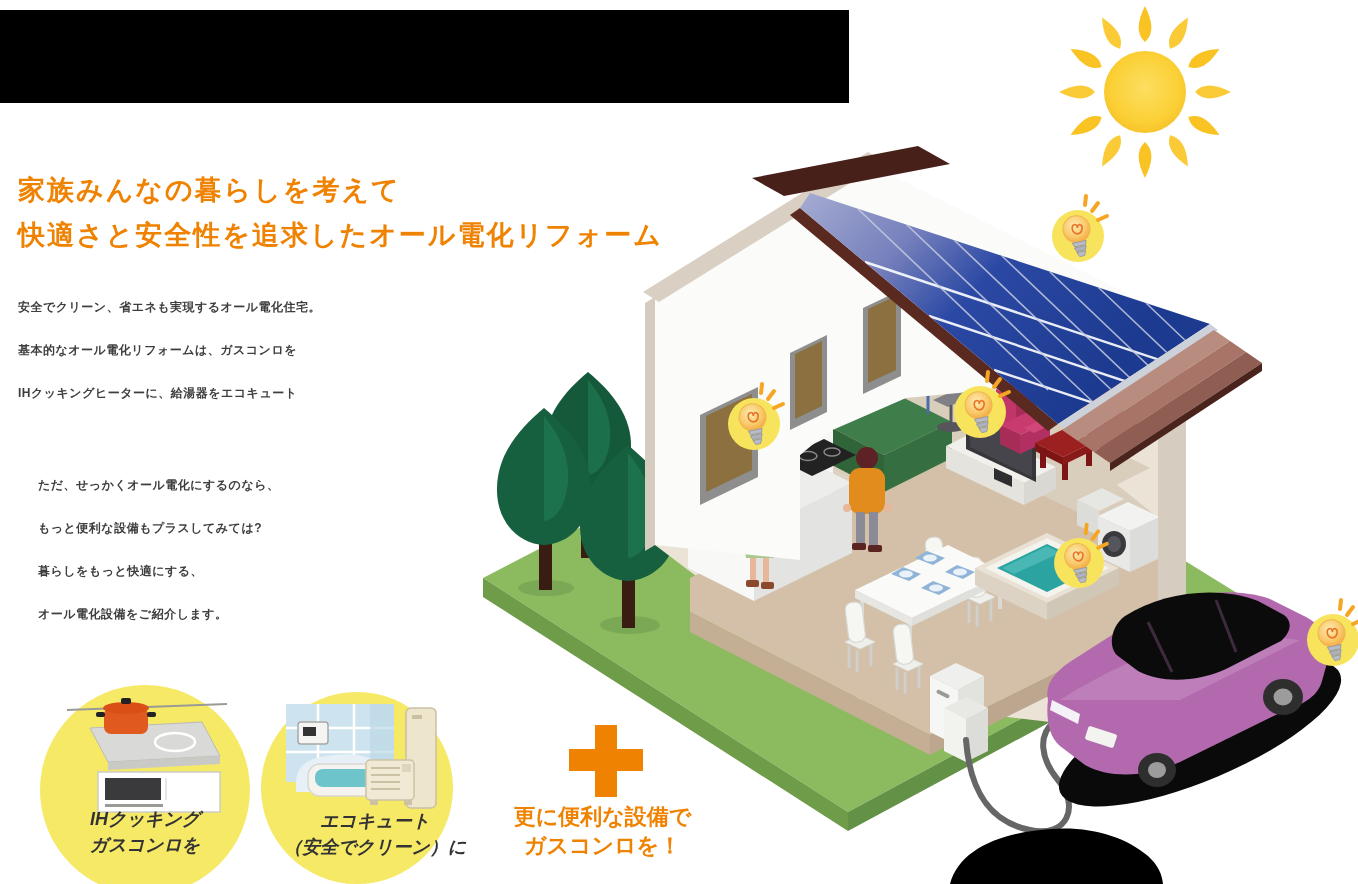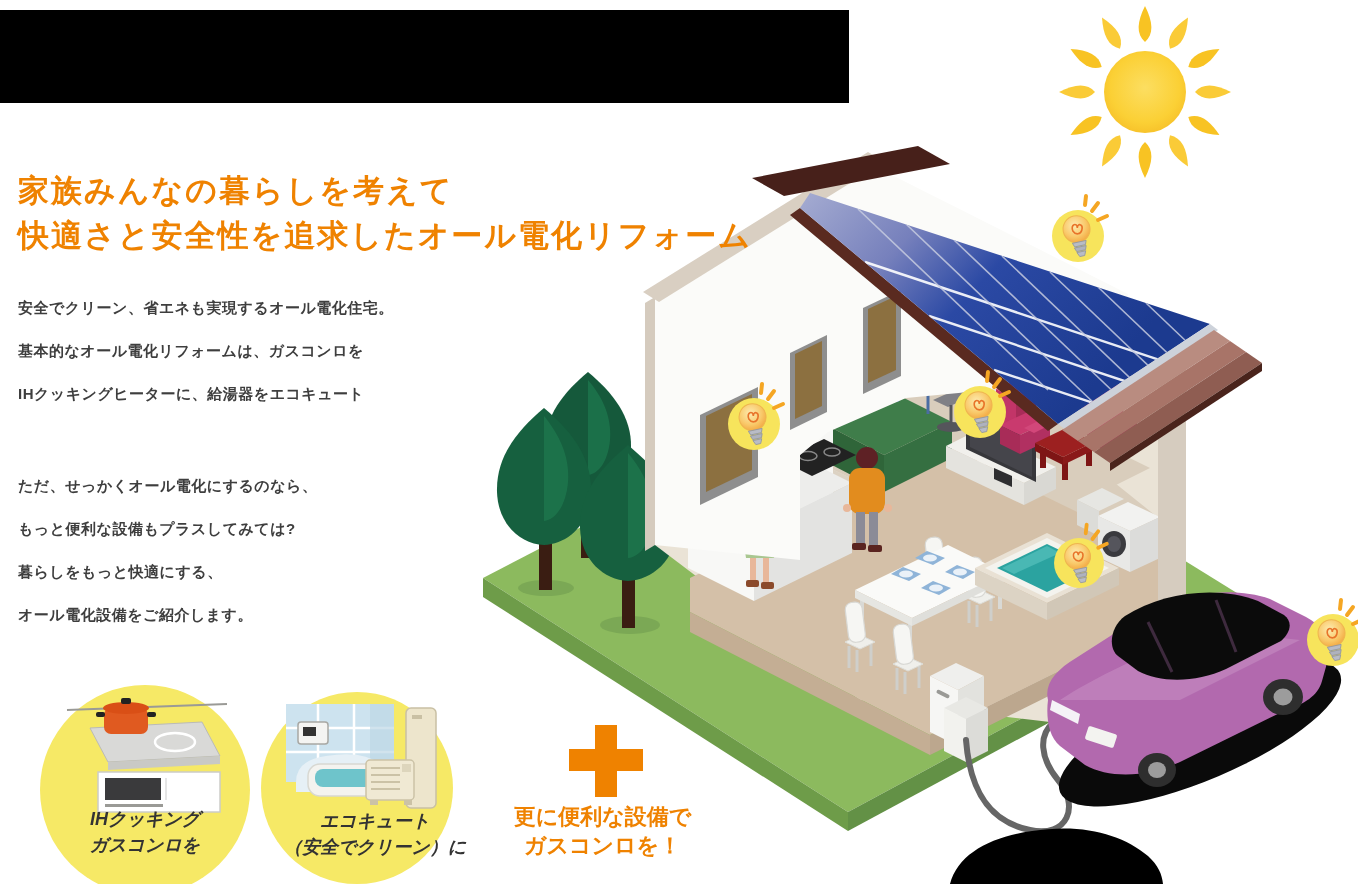--- a/index.html
+++ b/index.html
@@ -1,27 +1,27 @@
 <!DOCTYPE html>
 <html><head>
 <meta charset="utf-8">
 <style>
   html,body{margin:0;padding:0;background:#fff;}
   .canvas{position:relative;width:1358px;height:884px;background:#ffffff;overflow:hidden;
           font-family:"Liberation Sans","DejaVu Sans",sans-serif;}
   .abs{position:absolute;}
   .redacted-bar{left:0;top:10px;width:849px;height:93px;background:#000;}
-  .hero-title{left:18px;top:168px;width:760px;font-size:31px;font-weight:bold;color:#EF8200;
+  .hero-title{left:18px;top:168px;width:760px;font-size:27px;font-weight:bold;color:#EF8200;
               line-height:45px;letter-spacing:2px;}
   .hero-title span{display:block;}
-  .para{left:18px;width:540px;font-size:15px;font-weight:600;color:#3E3E3E;
+  .para{left:18px;width:540px;font-size:12px;font-weight:600;color:#3E3E3E;
         line-height:43px;letter-spacing:0.5px;}
   .para span{display:block;}
   .para-1{top:286px;}
-  .para-2{top:464px;}
+  .para-2{top:464px;margin-left:20px;}
   .badge-circle{border-radius:50%;background:#F6E966;}
   .badge-1{left:40px;top:685px;width:210px;height:210px;}
   .badge-2{left:261px;top:692px;width:192px;height:192px;}
   .badge-label{font-size:18px;font-weight:bold;color:#333;text-align:center;line-height:26px;font-style:italic;}
   .badge-label span{display:block;white-space:nowrap;}
   .badge-label-1{left:45px;top:806px;width:200px;}
   .badge-label-2{left:230px;top:808px;width:290px;}
   .badge-icon{pointer-events:none;}
   .plus-caption{left:470px;top:802px;width:265px;text-align:center;font-size:22px;font-weight:bold;
                 color:#EF8200;line-height:29px;}

